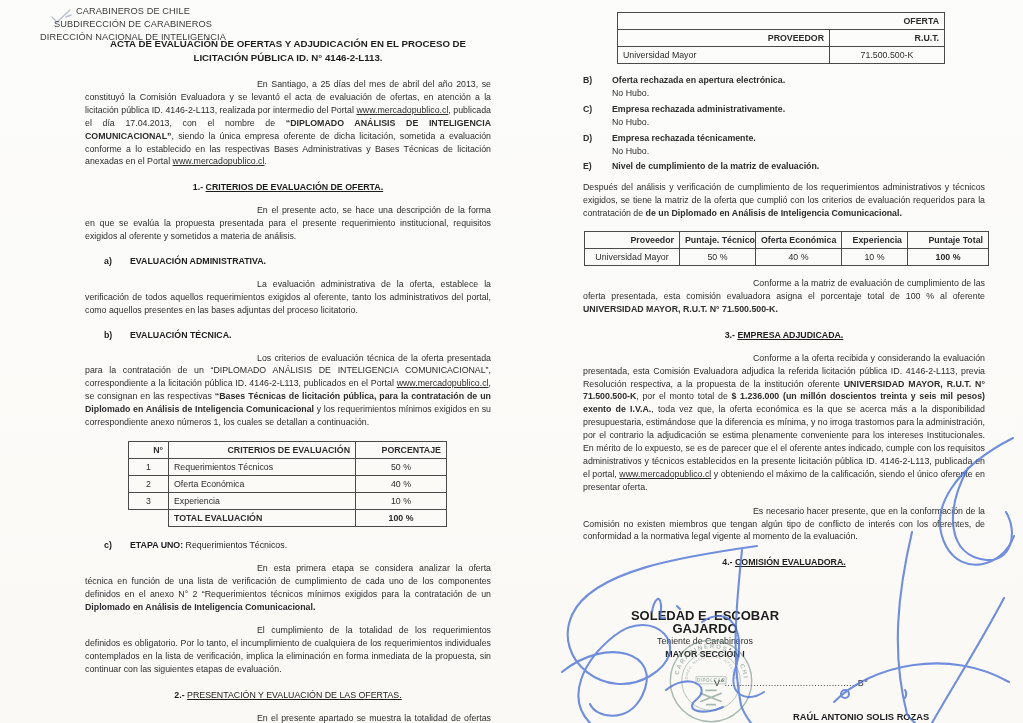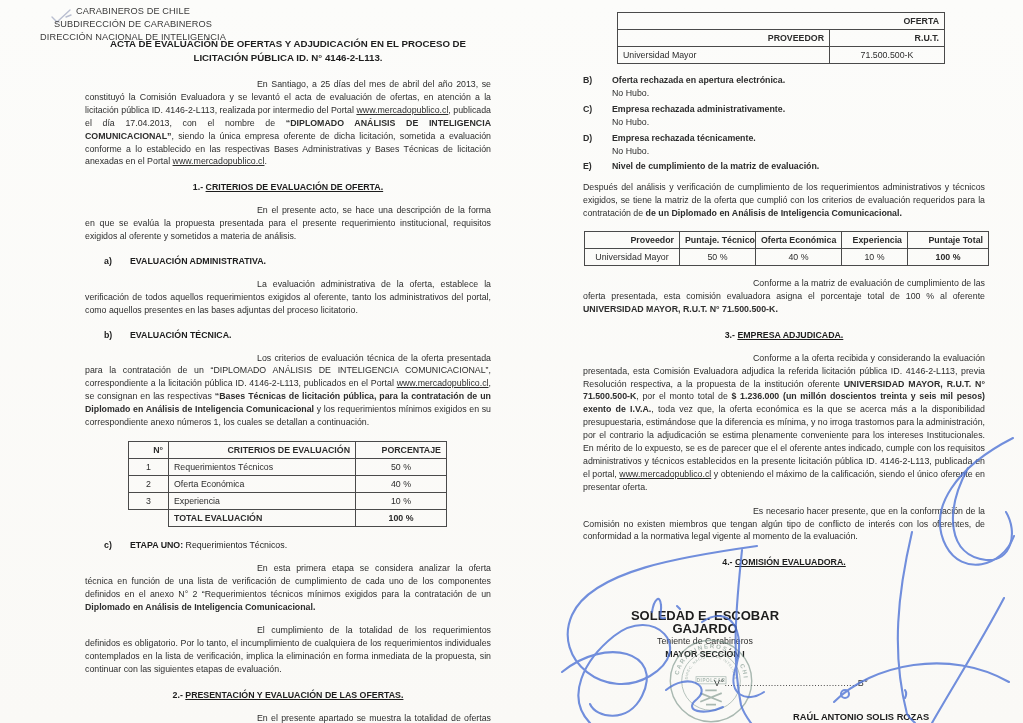--- a/index.html
+++ b/index.html
@@ -130,21 +130,21 @@
 
     <div class="subhead">
       <span class="lab">c)</span>
       <span style="font-weight:normal"><span style="font-weight: bold;">ETAPA UNO:</span><span> Requerimientos Técnicos.</span></span>
     </div>
 
     <p class="jp ind"><span>En esta primera etapa se considera analizar la oferta técnica en función de una lista de verificación de cumplimiento de cada uno de los componentes definidos en el anexo N° 2 “Requerimientos técnicos mínimos exigidos para la contratación de un </span><span style="font-weight: bold;">Diplomado en Análisis de Inteligencia Comunicacional.</span></p>
 
     <p class="jp ind"><span>El cumplimiento de la totalidad de los requerimientos definidos es obligatorio. Por lo tanto, el incumplimiento de cualquiera de los requerimientos individuales contemplados en la lista de verificación, implica la eliminación en forma inmediata de la propuesta, sin continuar con las siguientes etapas de evaluación.</span></p>
 
-    <div class="h"><span style="font-weight: bold;">2.- </span><span style="font-weight: bold; text-decoration: underline;">PRESENTACIÓN Y EVALUACIÓN DE LAS OFERTAS.</span></div>
+    <div class="h"><span style="font-weight: bold;">2.- </span><span style="font-weight: normal; text-decoration: underline;">PRESENTACIÓN Y EVALUACIÓN DE LAS OFERTAS.</span></div>
 
     <p class="jp ind"><span>En el presente apartado se muestra la totalidad de ofertas que se recibieron en el presente proceso de Licitación Pública.</span></p>
 
   </div>
 
   <div class="col" id="rightcol">
 
     <table class="tbl" id="oferta-tbl">
       <colgroup>
           <col style="width:212px">

